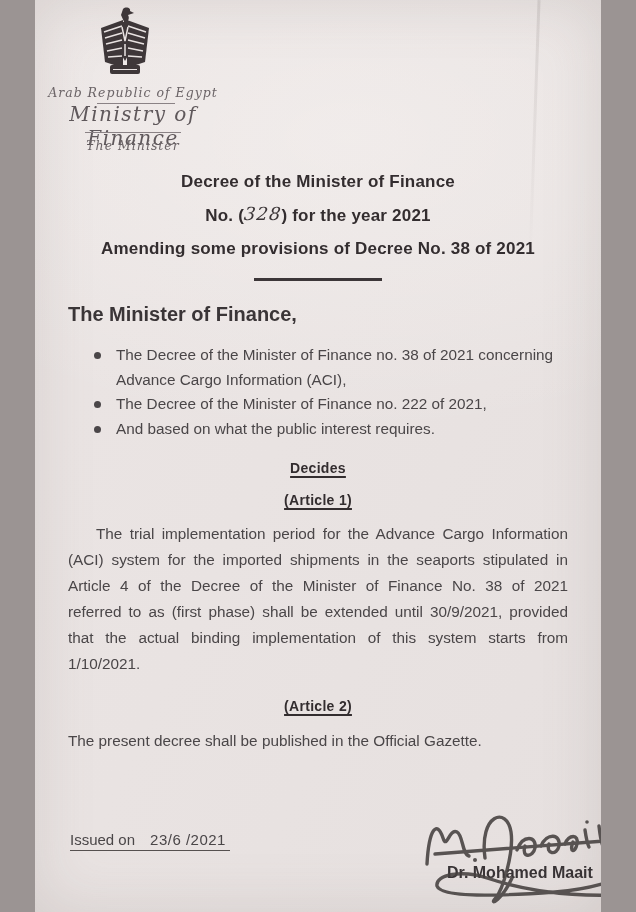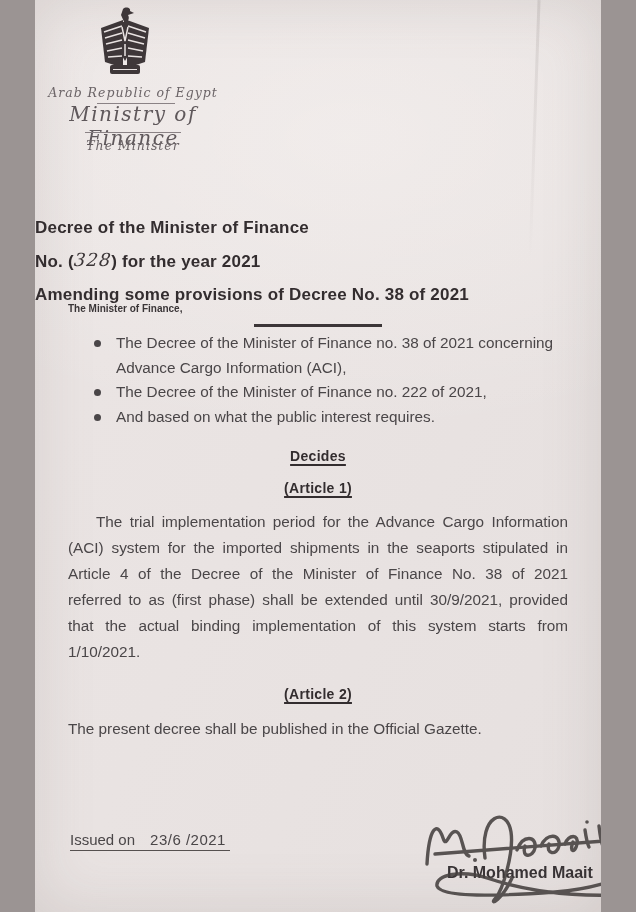--- a/index.html
+++ b/index.html
@@ -24,32 +24,32 @@
   .emblem{position:absolute;left:58px;top:6px;width:64px;height:72px;}
   .hdr{position:absolute;left:0;width:196px;text-align:center;
        font-family:"DejaVu Serif", serif;font-style:italic;color:#6b6467;}
   .hdr-1{top:85px;font-size:12.5px;letter-spacing:1px;}
   .hdr-2{top:102px;font-size:20px;letter-spacing:1.5px;color:#5f585b;}
   .hdr-3{top:138px;font-size:12.5px;letter-spacing:1px;}
   .hdr-rule{position:absolute;height:1px;background:#8a8285;}
   .rule-1{left:62px;top:103px;width:78px;}
   .rule-2{left:50px;top:132px;width:96px;}
   
-  .title-block{position:absolute;top:172px;left:0;right:0;text-align:left;color:#332d2f;margin-top:46px;}
+  .title-block{position:absolute;top:172px;left:0;right:0;text-align:center;color:#332d2f;}
   .t-line{font-weight:bold;font-size:17px;letter-spacing:.2px;margin-top:13px;line-height:20px;}
   .t-line:first-child{margin-top:0;}
   .hand-number{
     display:inline-block;font-family:"DejaVu Serif", serif;font-style:italic;
     font-weight:normal;font-size:18px;transform:skewX(-6deg) translateY(-1px);
     letter-spacing:1px;color:#3a3436;
   }
   .title-divider{width:128px;height:3px;background:#3c3638;margin:19px auto 0;}
   
   .bodytext{position:absolute;top:303px;left:33px;right:33px;font-size:15.3px;color:#4a4648;}
-  .opener{font-weight:bold;color:#3a3537;font-size:10px;margin:0;}
+  .opener{font-weight:bold;color:#3a3537;font-size:20px;margin:0;}
   ul.preamble{list-style:none;margin:17px 0 0;padding:0 0 0 48px;}
   ul.preamble li{position:relative;line-height:24.5px;margin:0;padding-left:0;}
   ul.preamble li::before{
     content:"";position:absolute;left:-22px;top:9px;width:7px;height:7px;border-radius:50%;background:#4a4648;
   }
   .center-head{
     text-align:center;font-weight:bold;font-size:14px;color:#332d2f;letter-spacing:.3px;
     text-decoration:underline;text-decoration-thickness:1.8px;text-underline-offset:3px;
   }
   .decides{margin-top:19px;}

